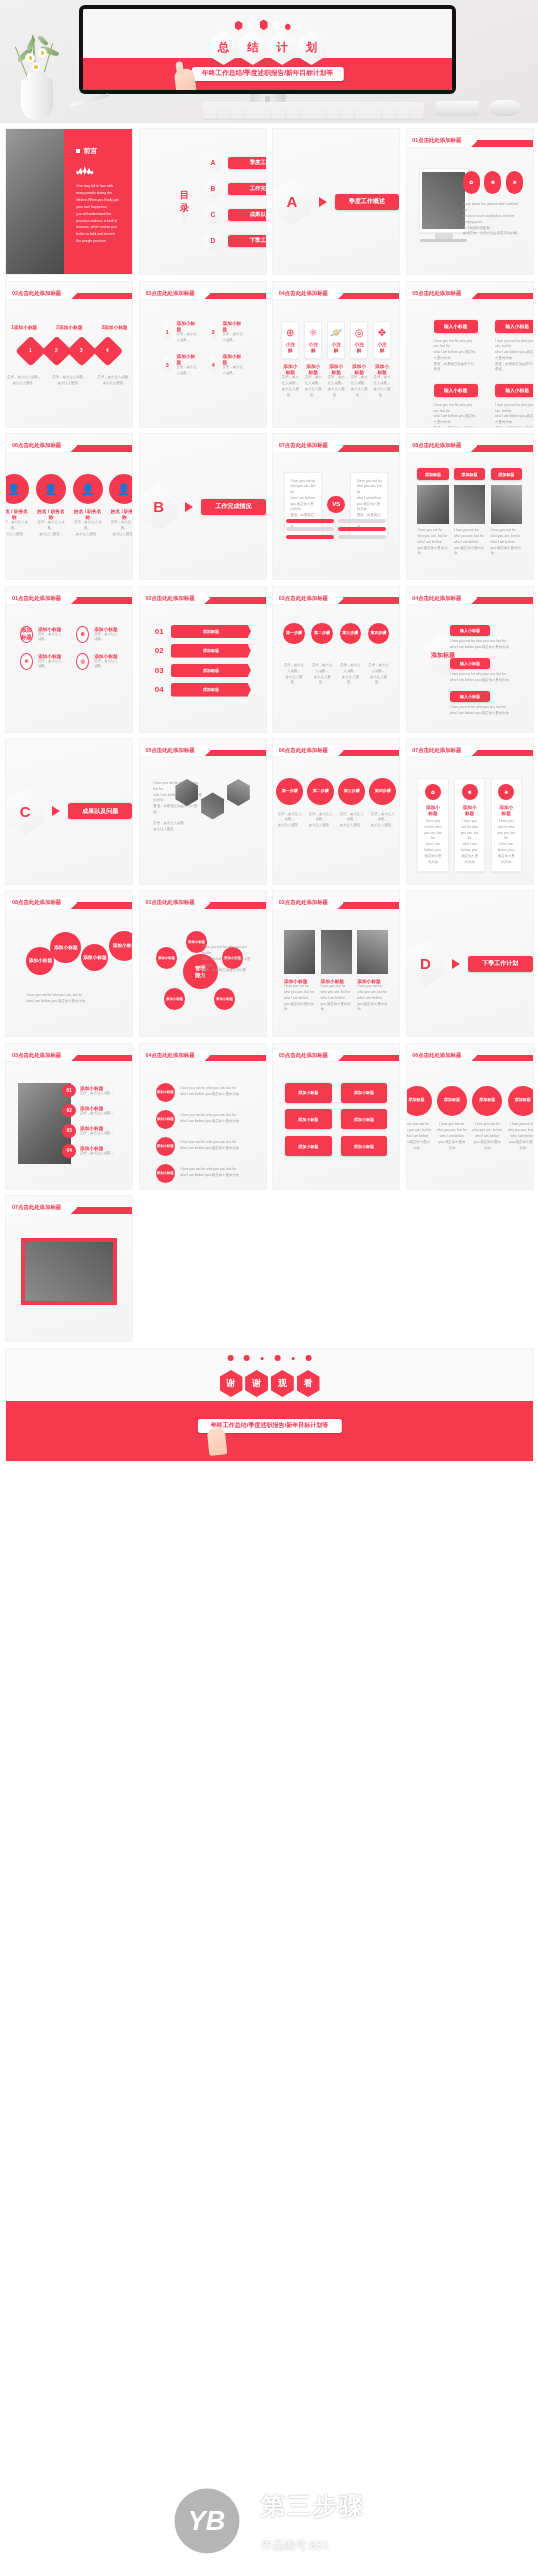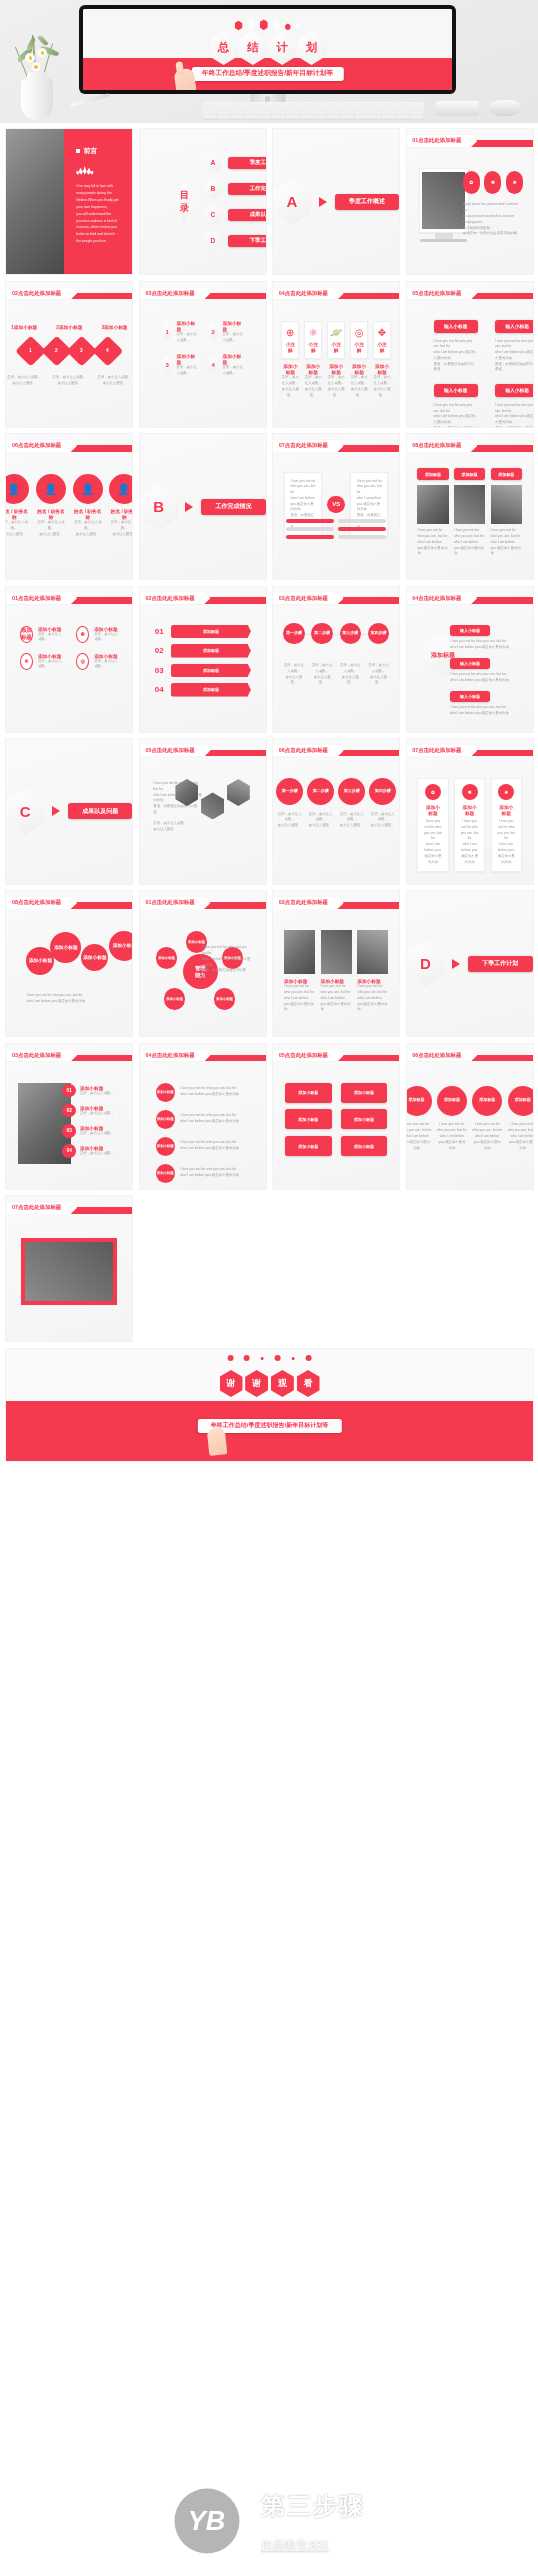--- a/index.html
+++ b/index.html
@@ -212,21 +212,21 @@
     position:absolute;left:50%;top:50%;transform:translate(-50%,-50%);
     display:flex;align-items:center;gap:22px;pointer-events:none;
   }
   .wm-badge{
     width:65px;height:65px;border-radius:50%;background:rgba(120,120,120,.55);
     display:flex;align-items:center;justify-content:center;
     color:#fff;font-size:27px;font-weight:bold;font-style:italic;
   }
   .wm-text{color:#fff;text-shadow:0 0.7px 2px rgba(0,0,0,.35);}
   .wm-text .t1{font-size:24px;font-weight:bold;letter-spacing:2px;}
-  .wm-text .t2{font-size:11.4px;margin-top:16px;text-decoration:underline;}
+  .wm-text .t2{font-size:11.4px;margin-top:16px;}
 
   .end-slide{
     grid-column:1 / -1;height:114px;position:relative;overflow:hidden;
     background:linear-gradient(180deg,#fafafa 0%,#fafafa 46%,#f5394f 46%,#f5394f 100%);
     border:0.7px solid #f2f2f2;
   }
   .end-hexes{position:absolute;left:50%;top:21.5px;transform:translateX(-50%);display:flex;gap:2.7px;}
   .end-hexes .hex-red{width:23px;height:27px;font-size:8.8px;}
   .dots{position:absolute;left:50%;top:6.7px;transform:translateX(-50%);display:flex;gap:10.8px;align-items:center;}
   .dot{width:6px;height:6px;border-radius:50%;background:#f5394f;}

